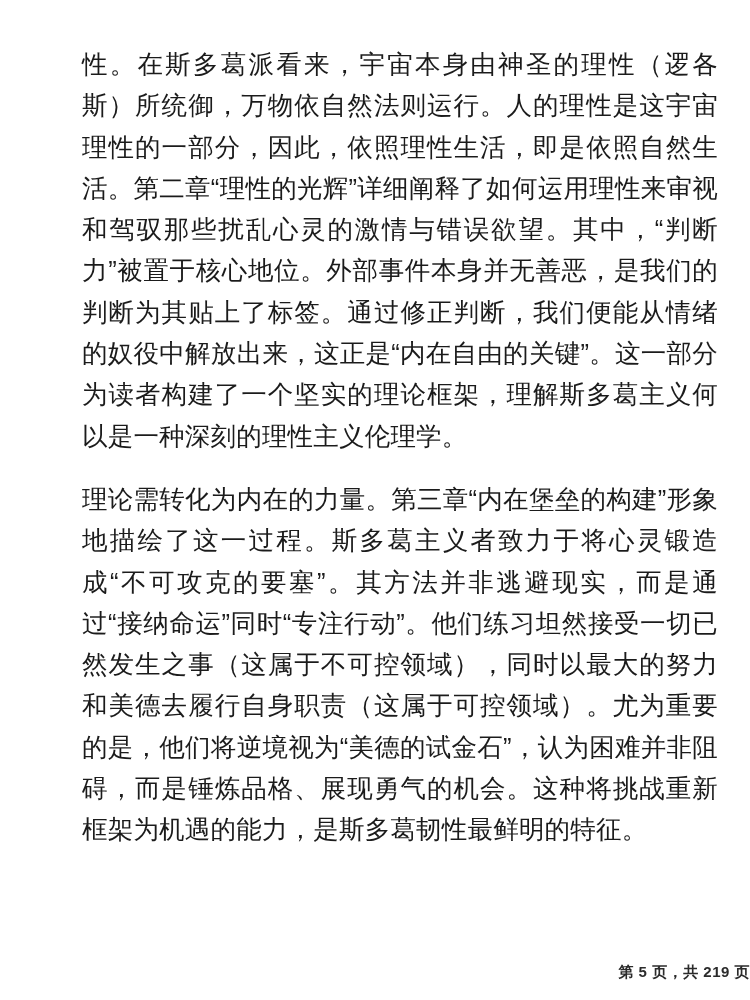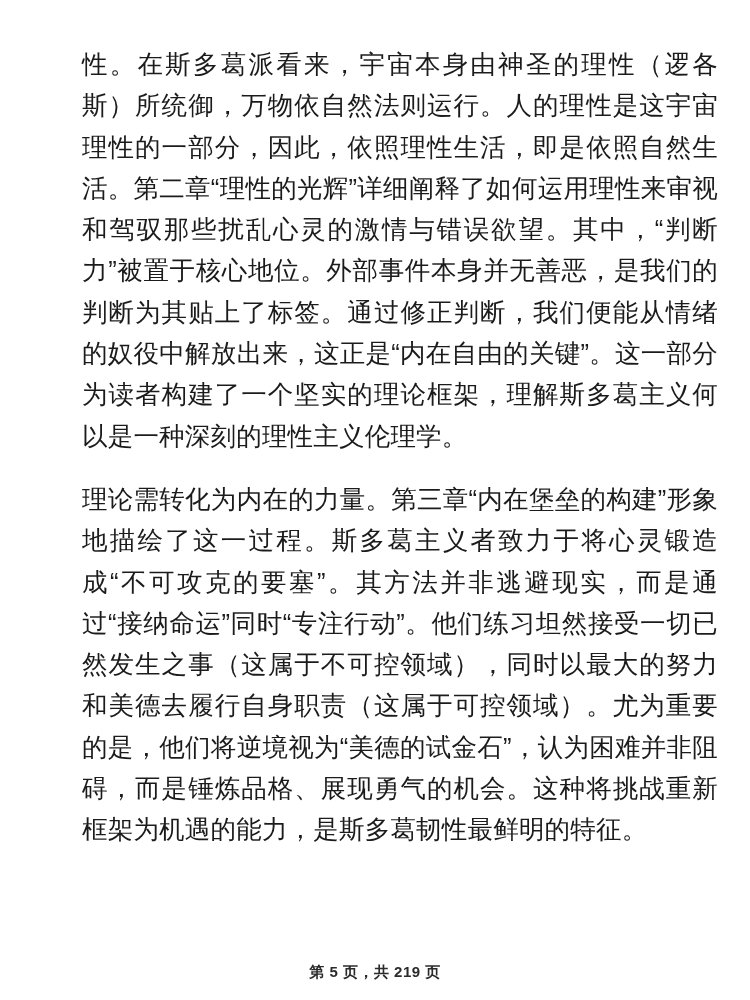--- a/index.html
+++ b/index.html
@@ -34,21 +34,21 @@
     color: #1b1b1b;
   }
   .para + .para {
     margin-top: 22px;
   }
   .footer {
     position: absolute;
     left: 0;
     right: 0;
     bottom: 18px;
-    text-align: center;
+    text-align: right;
     font-size: 15px;
     font-weight: bold;
     color: #2b2b2b;
     font-family: "Liberation Sans", "DejaVu Sans", sans-serif;
     letter-spacing: 0.5px;
   }
 </style>
 </head>
 <body>
 

